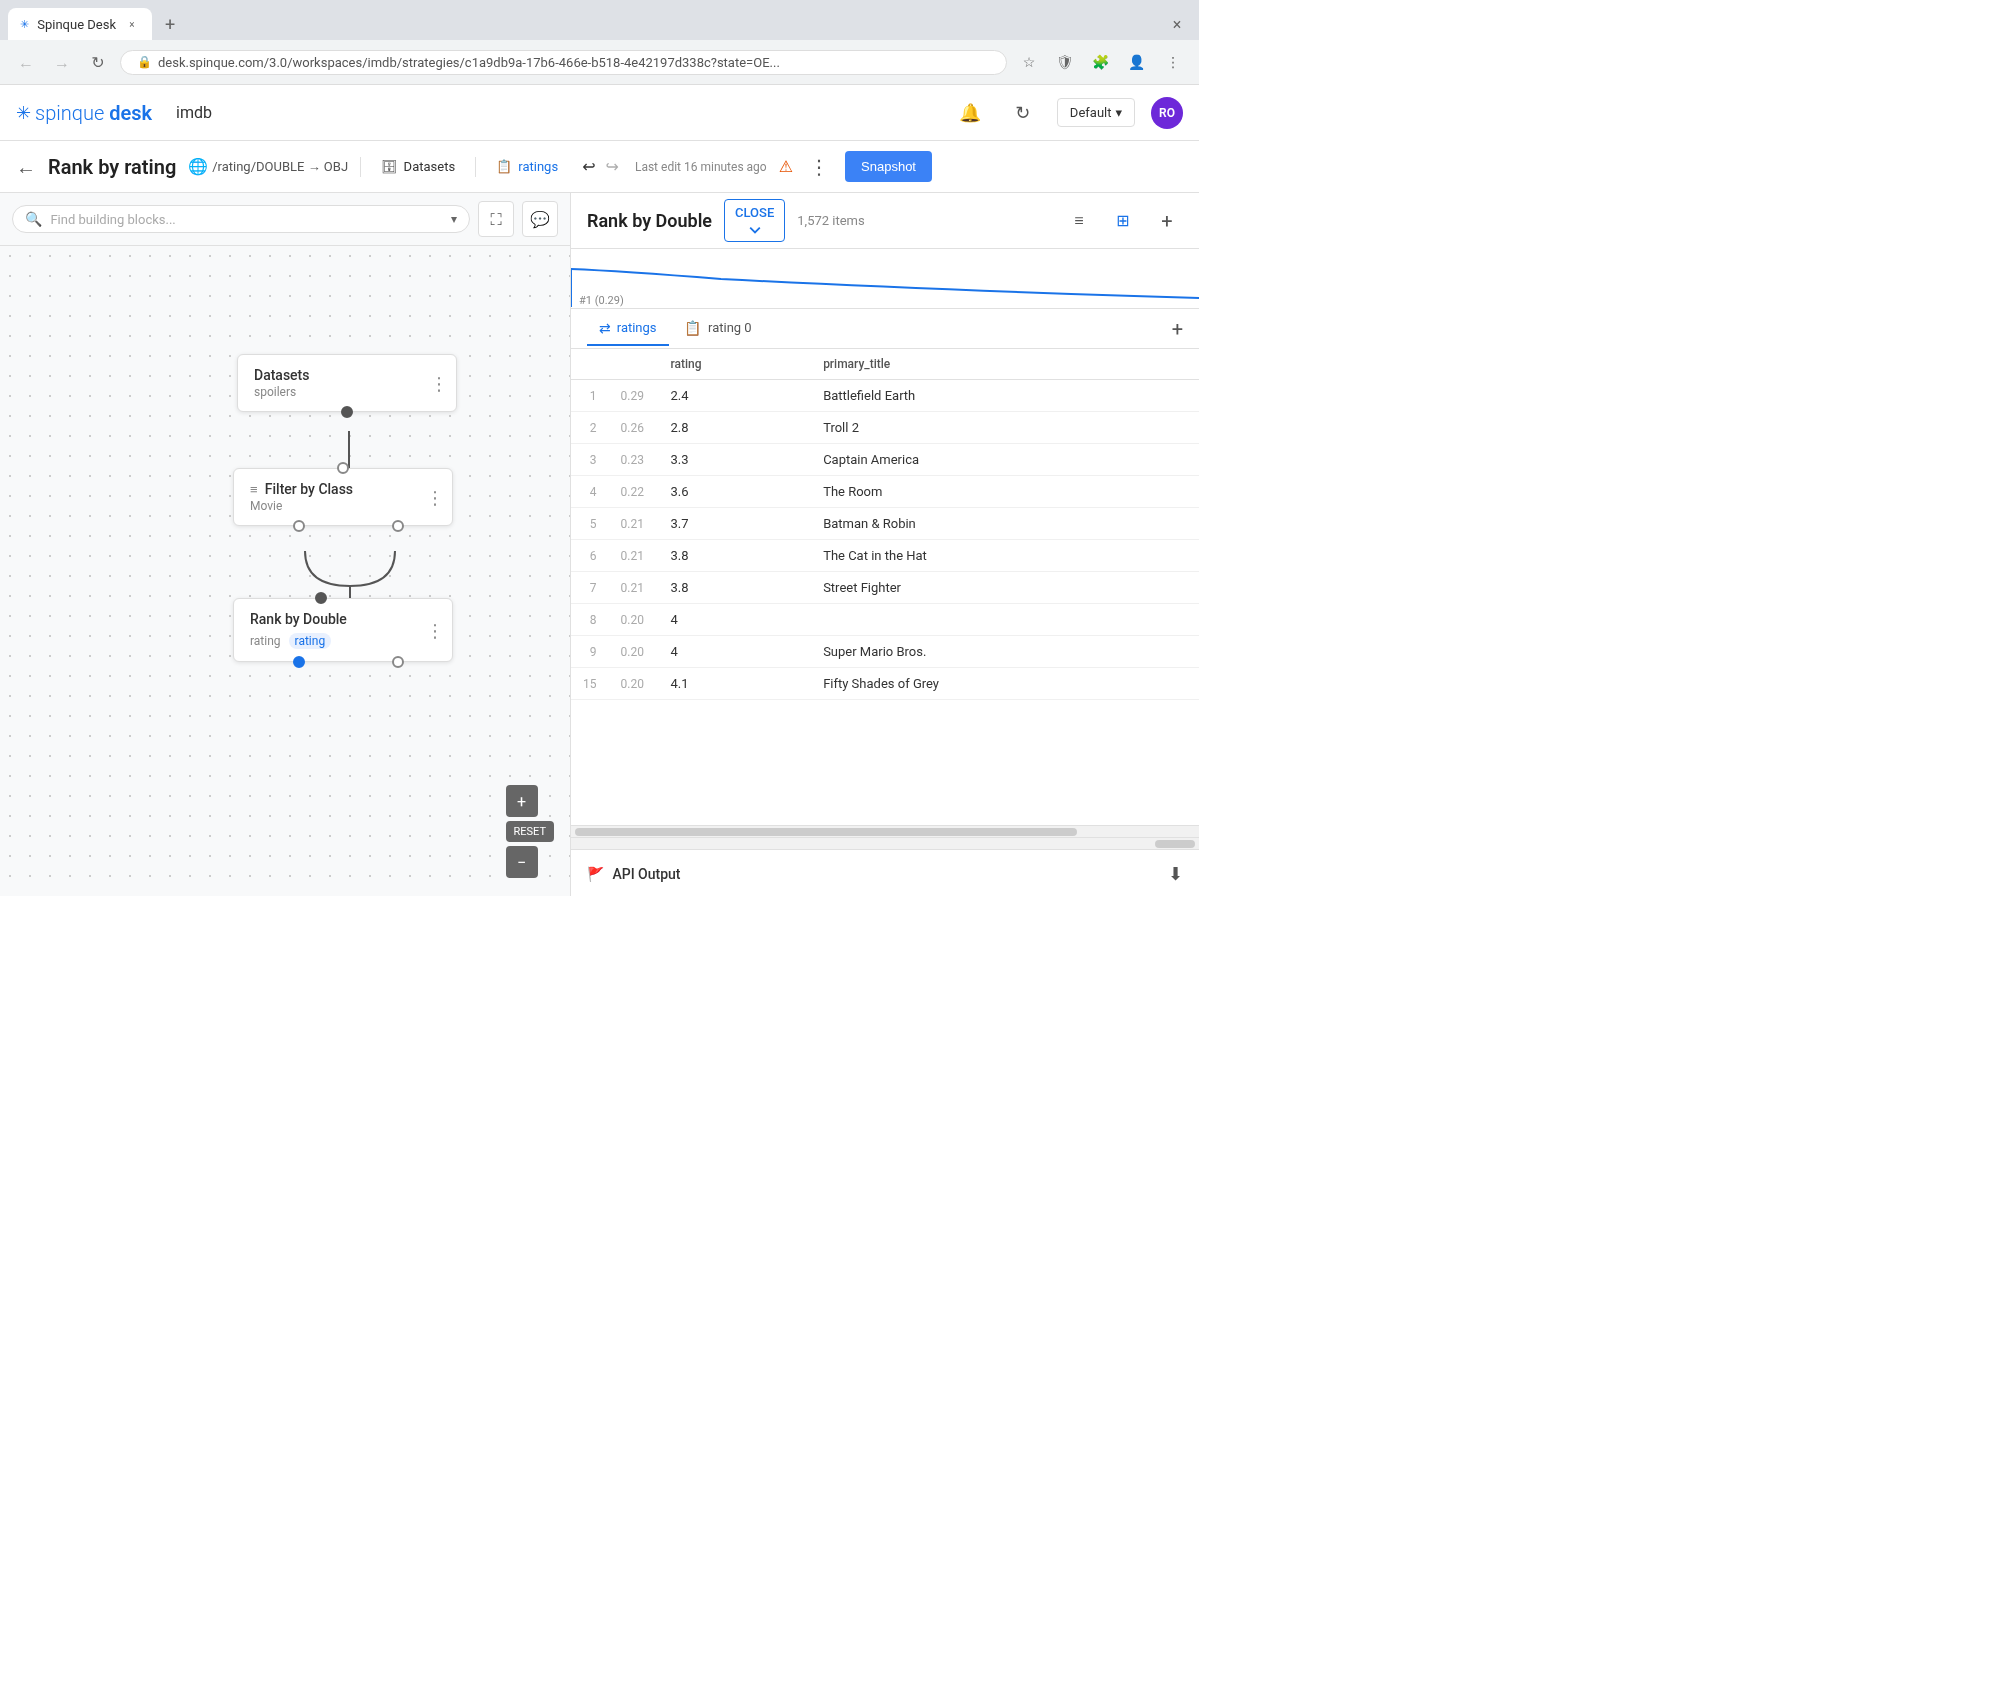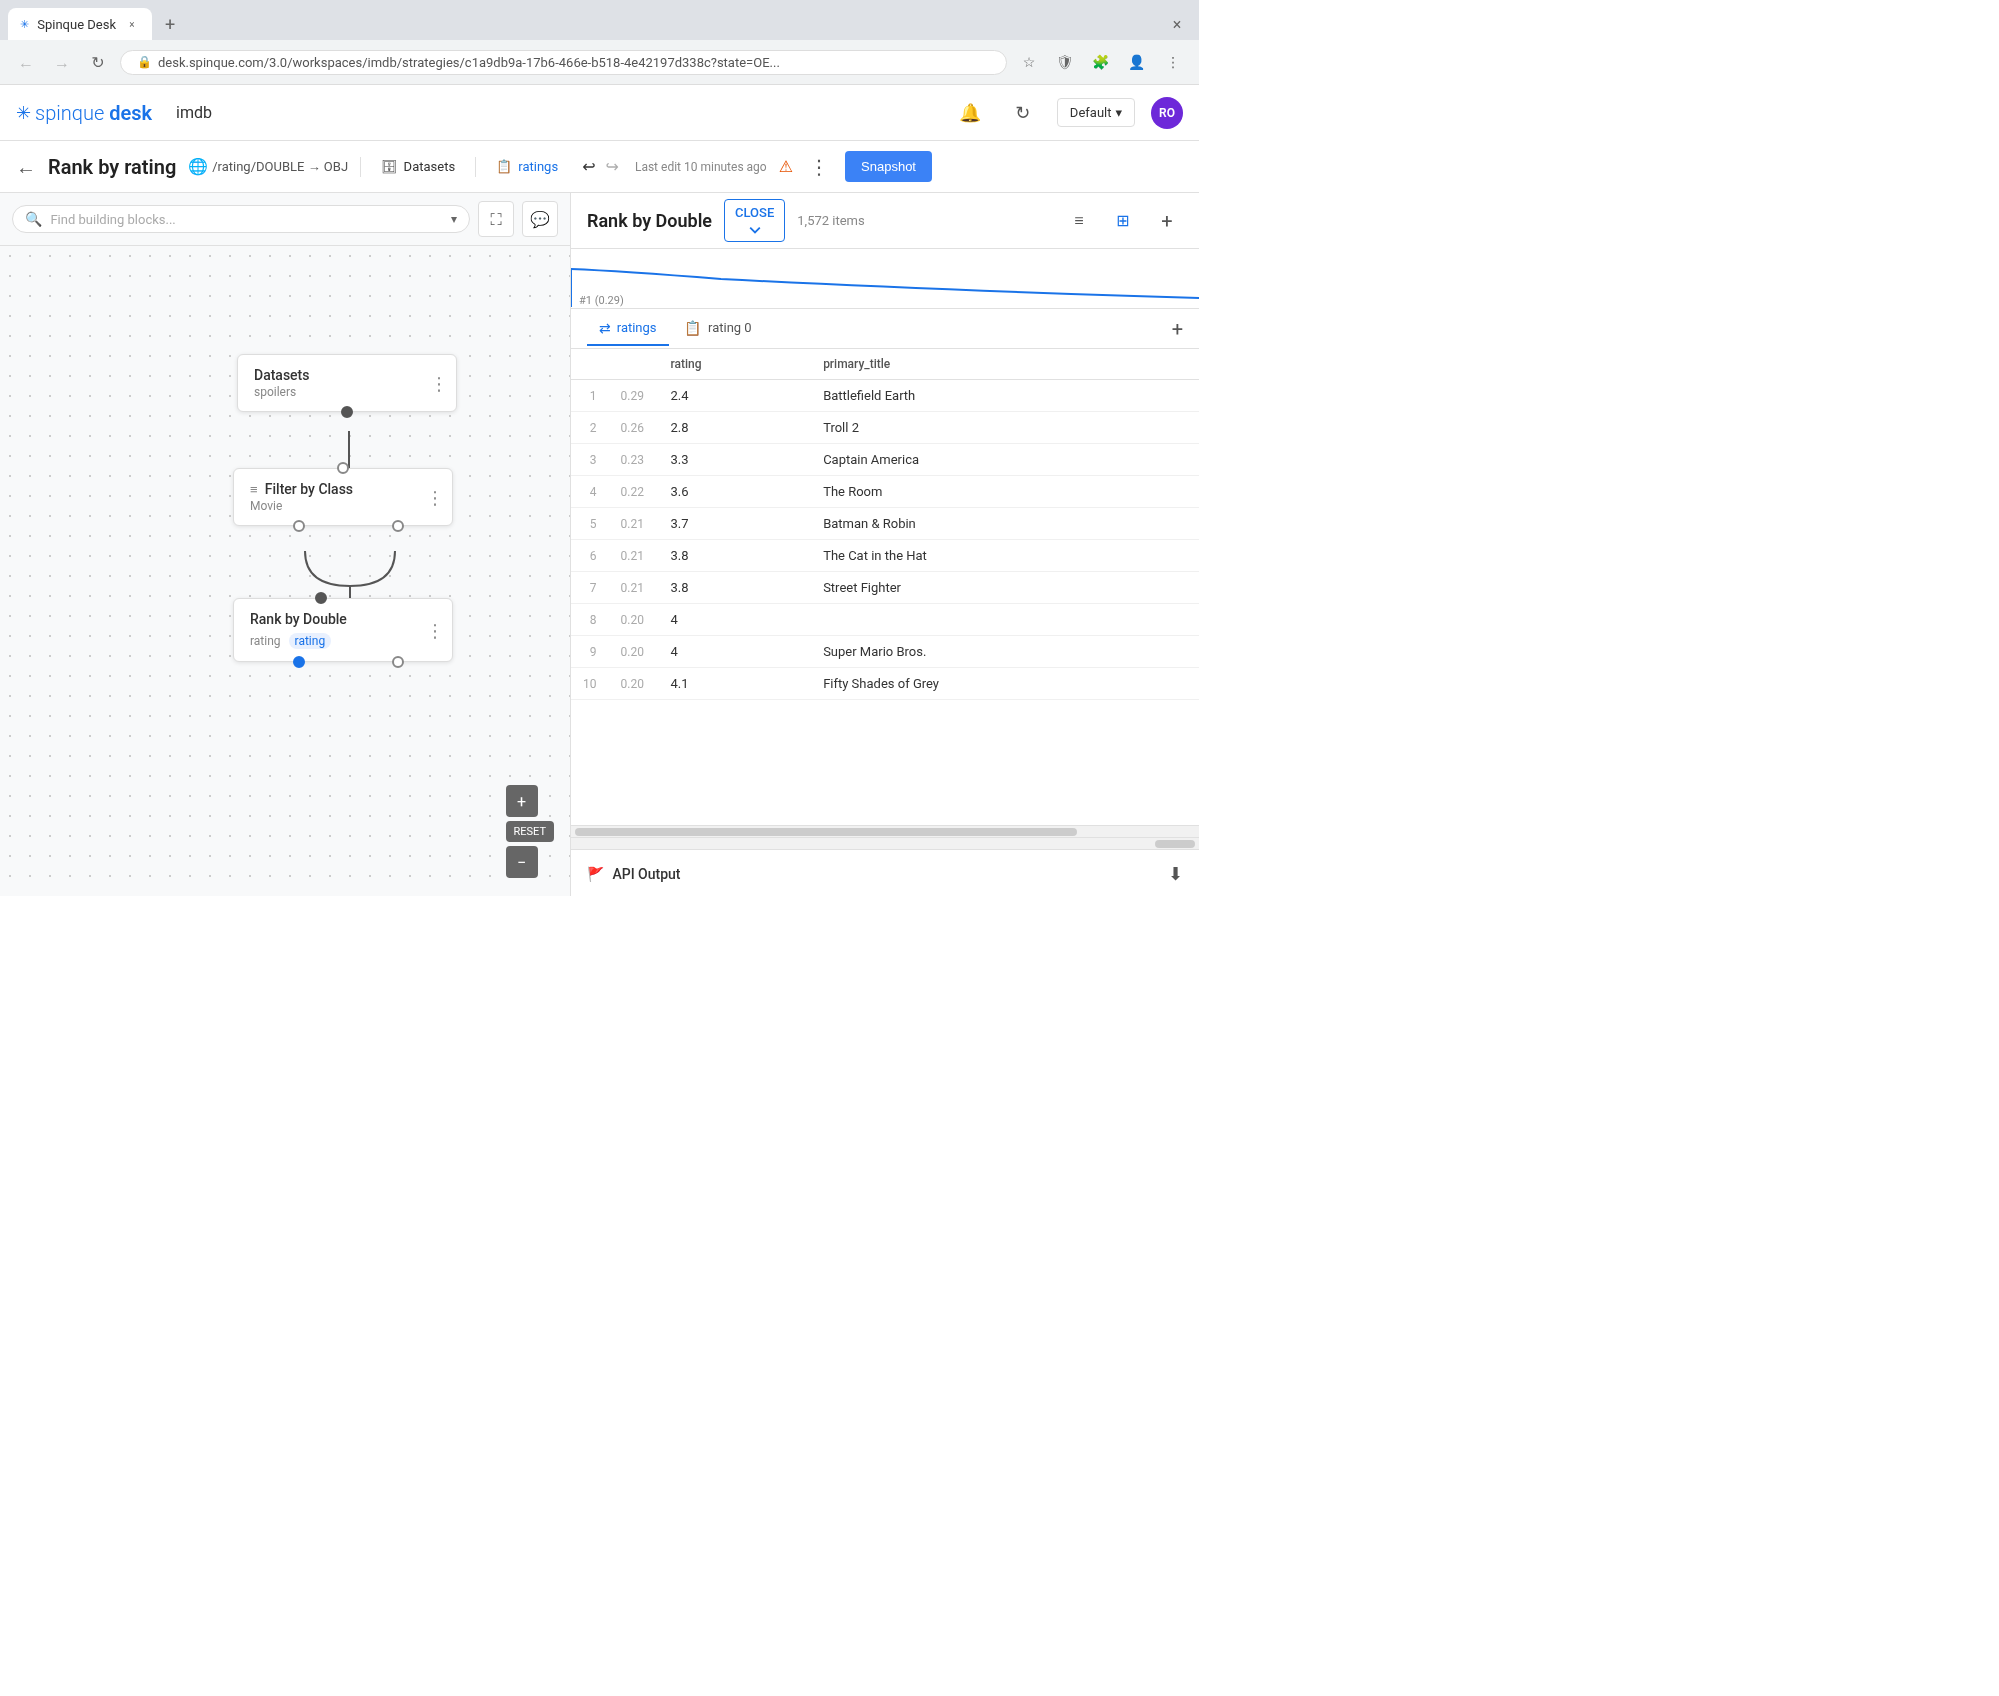--- a/index.html
+++ b/index.html
@@ -197,21 +197,21 @@
   </div>
   <div class="separator"></div>
   <div class="ratings-btn">
     <span>📋</span>
     <span>ratings</span>
   </div>
   <div class="undo-redo">
     <span class="undo-btn">↩</span>
     <span class="undo-btn disabled">↪</span>
   </div>
-  <span class="last-edit">Last edit 10 minutes ago</span>
+  <span class="last-edit">Last edit 16 minutes ago</span>
   <span class="warning-icon">⚠</span>
   <span class="more-btn">⋮</span>
   <button class="snapshot-btn">Snapshot</button>
 </div>
 
 <div class="main-content">
 
   <div class="canvas-panel">
     <div class="canvas-toolbar">
       <div class="search-box">
@@ -388,21 +388,21 @@
       <td>4</td>
       <td></td>
     </tr>
             <tr>
       <td>9</td>
       <td>0.20</td>
       <td>4</td>
       <td>Super Mario Bros.</td>
     </tr>
             <tr>
-      <td>10</td>
+      <td>15</td>
       <td>0.20</td>
       <td>4.1</td>
       <td>Fifty Shades of Grey</td>
     </tr>
           </tbody>
       </table>
     </div>
 
     <div class="h-scroll-area">
       <div class="h-scroll-thumb"></div>

